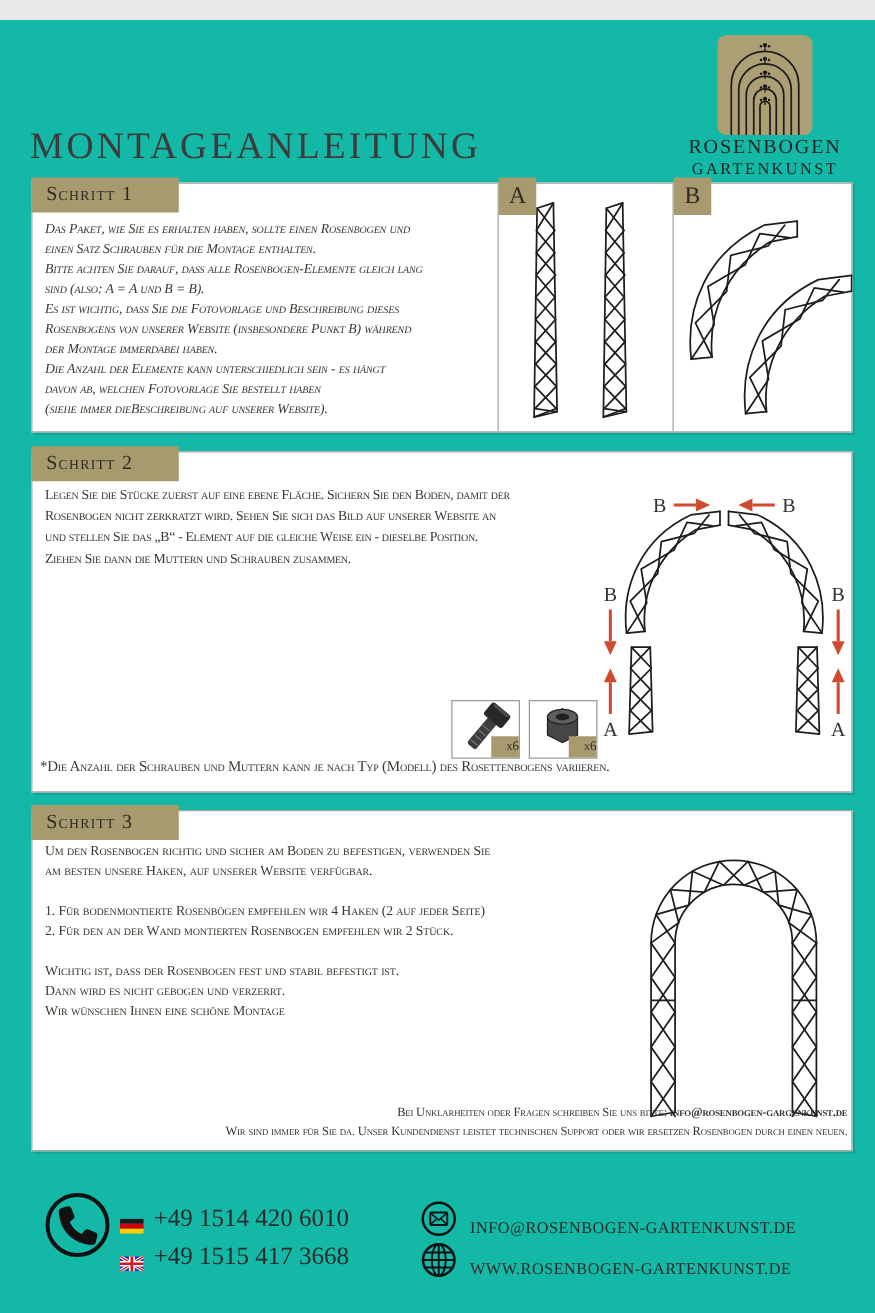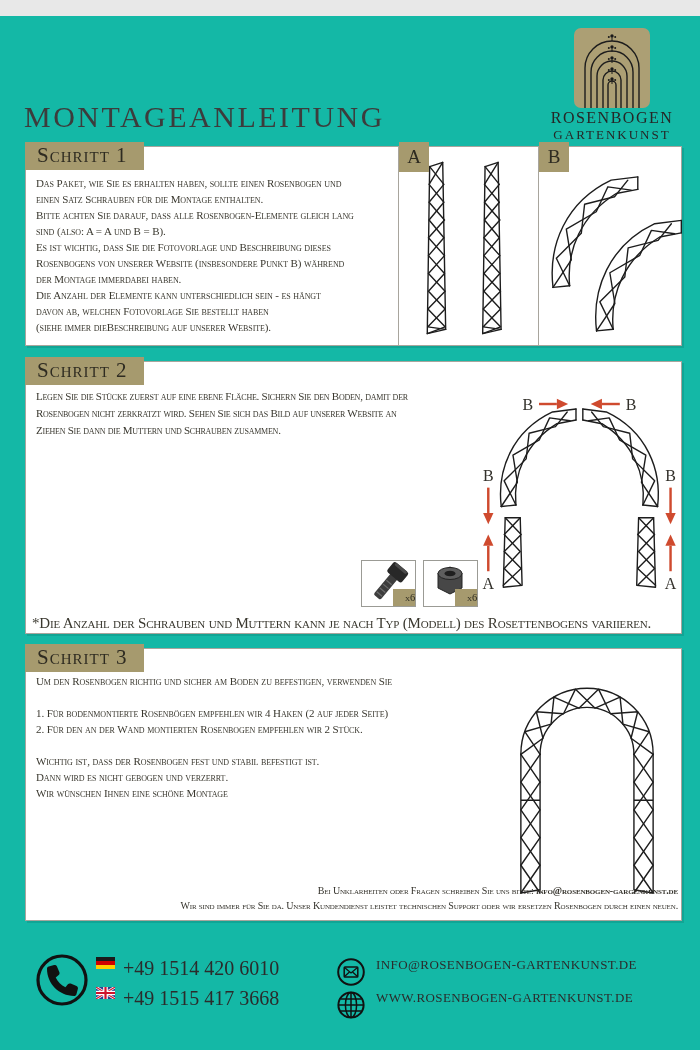--- a/index.html
+++ b/index.html
@@ -11,55 +11,55 @@
   .logo { position:absolute; top:12px; right:2px; width:172px; text-align:center; }
   .logo-mark { width:76px; height:80px; background:#ac9f74; border-radius:7px; margin:0 auto; display:flex; align-items:flex-end; justify-content:center; }
   .logo-name { font-size:16px; letter-spacing:1.5px; color:#262626; margin-top:1px; white-space:nowrap; }
   .logo-sub { font-size:13px; letter-spacing:2px; color:#262626; white-space:nowrap; }
 
   
   .section { position:absolute; left:25px; width:657px; background:#fff; border:1px solid #a8a59d; box-shadow:2px 2px 0 rgba(0,0,0,0.10); }
   .s1 { top:130px; height:200px; }
   .s2 { top:345px; height:273px; }
   .s3 { top:632px; height:273px; }
-  .step-label { position:absolute; top:-5px; left:-1px; background:#a69a6e; color:#2e2b21; font-variant:small-caps; font-size:21px; line-height:27px; padding:0 16px 1px 12px; letter-spacing:1px; min-width:118px; }
+  .step-label { position:absolute; top:-5px; left:-1px; background:#a69a6e; color:#2e2b21; font-variant:small-caps; font-size:16px; line-height:27px; padding:0 16px 1px 12px; letter-spacing:1px; min-width:118px; }
   .panel { position:absolute; top:0; bottom:0; border-left:1px solid #a8a59d; }
   .panel-a { left:372px; width:140px; }
   .panel-b { left:512px; width:144px; }
   .panel-label { position:absolute; top:-5px; left:0; width:30px; height:30px; background:#a69a6e; color:#2e2b21; font-size:19px; text-align:center; line-height:30px; }
 
   .body-text { position:absolute; left:10px; font-variant:small-caps; color:#3a382f; }
   .txt-line { white-space:nowrap; }
   .s1 .body-text { top:28px; width:360px; font-size:11px; letter-spacing:-0.1px; }
-  .s1 .txt-line { line-height:16px; min-height:16px; }
+  .s1 .txt-line { line-height:16px; min-height:16px;font-style:italic; }
   .s2 .body-text { top:26px; width:455px; font-size:11px; letter-spacing:-0.25px; }
   .s2 .txt-line { line-height:17px; min-height:17px; }
   .s3 .body-text { top:24px; width:460px; font-size:11px; letter-spacing:-0.1px; }
   .s3 .txt-line { line-height:16px; min-height:16px; }
 
-  .footnote { position:absolute; left:6px; bottom:1px; font-variant:small-caps; font-size:15px; letter-spacing:-0.2px; color:#3a382f; white-space:nowrap; }
+  .footnote { position:absolute; left:6px; bottom:12px; font-variant:small-caps; font-size:12px; letter-spacing:-0.2px; color:#3a382f; white-space:nowrap; }
 
   .hw-box { position:absolute; top:198px; width:55px; height:47px; border:1px solid #9b9b95; background:#fff; }
   .hw-bolt { left:335px; } .hw-nut { left:397px; }
   .hw-tag { position:absolute; right:0; bottom:0; width:22px; height:17px; background:#a69a6e; color:#2c2a20; font-variant:small-caps; font-size:10.5px; text-align:center; line-height:17px;padding-left:12px; }
 
   .diagram2 { position:absolute; top:24px; right:2px; }
   .diagram3 { position:absolute; top:4px; right:14px; }
 
   .contact { position:absolute; left:6px; bottom:7px; width:646px; font-variant:small-caps; font-size:10px; letter-spacing:-0.15px; color:#35332c; }
   .contact div { white-space:nowrap; line-height:14.5px;text-align:right; }
   .contact .em { font-weight:bold; }
 
   
   .footer-phone-icon { position:absolute; left:34px; top:936px; }
   .phone-rows { position:absolute; left:96px; top:941px; }
-  .phone-row { display:flex; align-items:flex-start; height:30px; font-size:20px; color:#2b2b2b; white-space:nowrap; }
+  .phone-row { display:flex; align-items:flex-end; height:30px; font-size:20px; color:#2b2b2b; white-space:nowrap; }
   .flag { display:inline-block; margin-right:8px; line-height:0; }
   .rows-right { position:absolute; left:336px; top:941px; }
-  .net-row { display:flex; align-items:flex-start; height:33px; }
+  .net-row { display:flex; align-items:flex-end; height:33px; }
   .net-row .txt { margin-left:10px; font-size:13px; letter-spacing:0.4px; text-transform:uppercase; color:#2b2b2b; white-space:nowrap; }
 
   svg { display:block; }
   .ink { stroke:#1d1d1d; fill:none; stroke-width:1.4; vector-effect:non-scaling-stroke; stroke-linecap:round; stroke-linejoin:round; }
   .red { stroke:#cf4a2e; stroke-width:2.6; fill:none; }
   .redf { fill:#cf4a2e; stroke:none; }
   .dlabel { font-family:"Liberation Serif", serif; font-size:17px; fill:#33312b; }
 </style>
 </head>
 <body>
@@ -137,20 +137,21 @@
         <use href="#curve-piece" transform="translate(48,56) scale(0.84)"></use>
       </svg>
     </div>
   </div>
 
   <div class="section s2">
     <div class="step-label">Schritt 2</div>
     <div class="body-text">
       <div class="txt-line">Legen Sie die Stücke zuerst auf eine ebene Fläche. Sichern Sie den Boden, damit der</div>
       <div class="txt-line">Rosenbogen nicht zerkratzt wird. Sehen Sie sich das Bild auf unserer Website an</div>
+      <div class="txt-line">und stellen Sie das „B“ - Element auf die gleiche Weise ein - dieselbe Position.</div>
       <div class="txt-line">Ziehen Sie dann die Muttern und Schrauben zusammen.</div>
     </div>
 
     <svg class="diagram2" width="202" height="207" viewBox="0 0 215 220">
 
       <use href="#curve-piece" transform="translate(18,15) scale(0.78)"></use>
       <use href="#curve-piece" transform="translate(200,15) scale(-0.78,0.78)"></use>
 
       <polygon class="ink" points="30,140 46,140 48,212 28,214"></polygon>
       <polyline class="ink" points="30,140 47,158 29,176 47,194 28,212"></polyline>
@@ -204,20 +205,21 @@
       <div class="hw-tag">x6</div>
     </div>
 
     <div class="footnote">*Die Anzahl der Schrauben und Muttern kann je nach Typ (Modell) des Rosettenbogens variieren.</div>
   </div>
 
   <div class="section s3">
     <div class="step-label">Schritt 3</div>
     <div class="body-text">
       <div class="txt-line">Um den Rosenbogen richtig und sicher am Boden zu befestigen, verwenden Sie</div>
+      <div class="txt-line">am besten unsere Haken, auf unserer Website verfügbar.</div>
       <div class="txt-line"></div>
       <div class="txt-line">1. Für bodenmontierte Rosenbögen empfehlen wir 4 Haken (2 auf jeder Seite)</div>
       <div class="txt-line">2. Für den an der Wand montierten Rosenbogen empfehlen wir 2 Stück.</div>
       <div class="txt-line"></div>
       <div class="txt-line">Wichtig ist, dass der Rosenbogen fest und stabil befestigt ist.</div>
       <div class="txt-line">Dann wird es nicht gebogen und verzerrt.</div>
       <div class="txt-line">Wir wünschen Ihnen eine schöne Montage</div>
     </div>
 
     <svg class="diagram3" width="160" height="256" viewBox="0 0 150 240">

